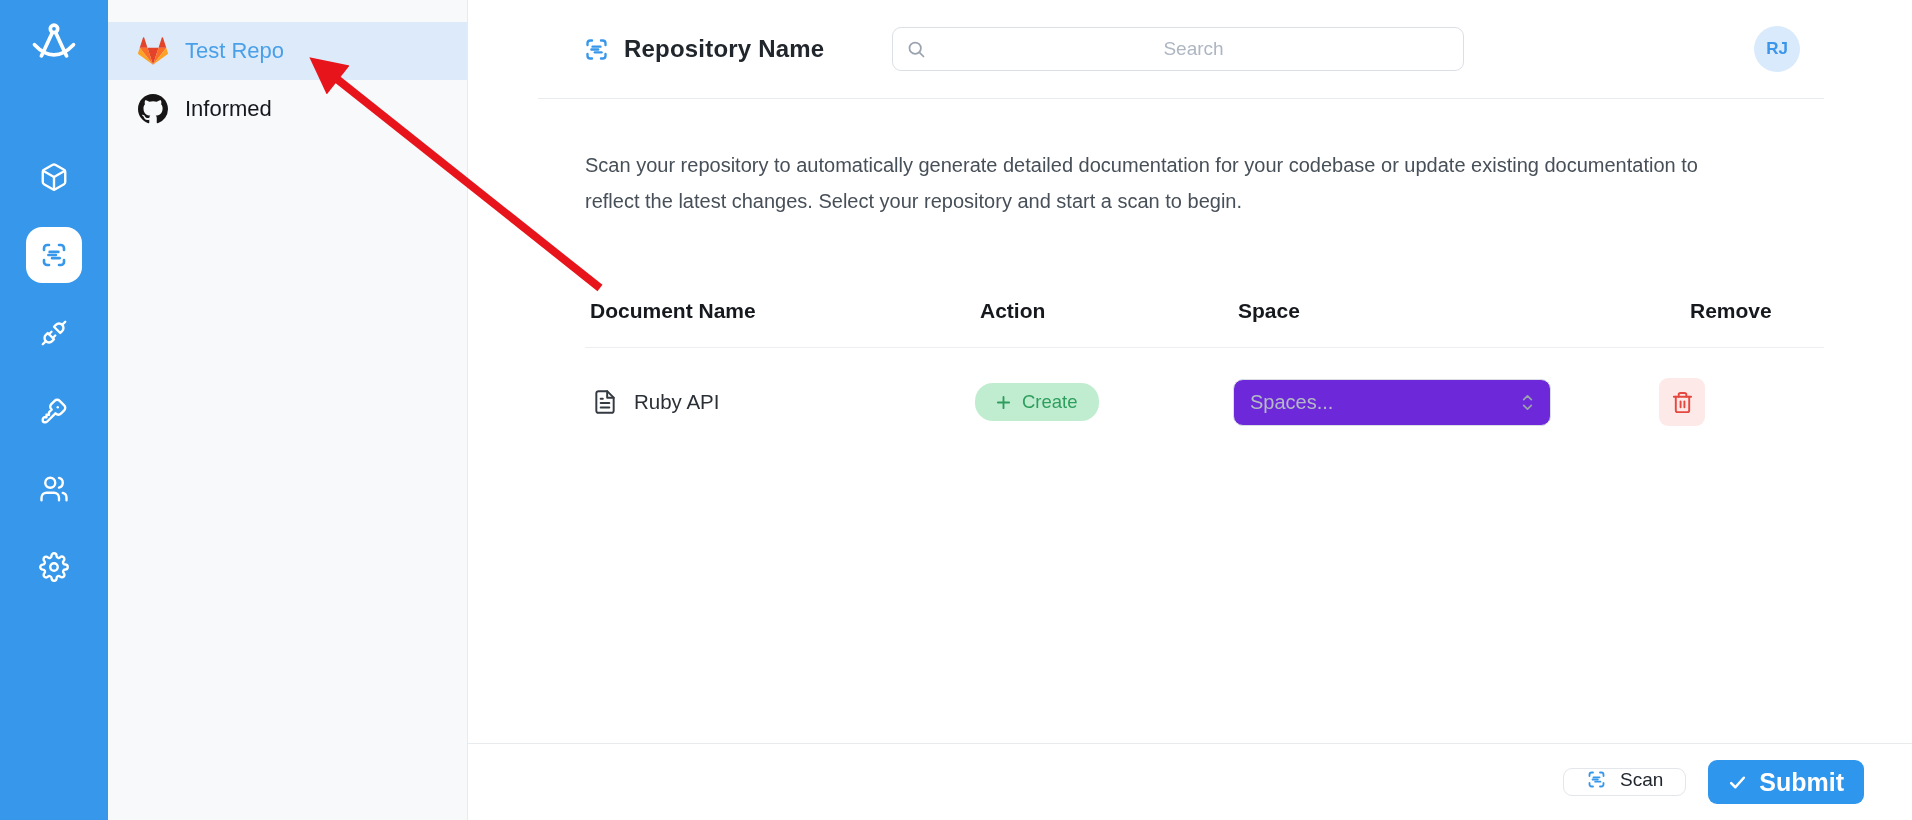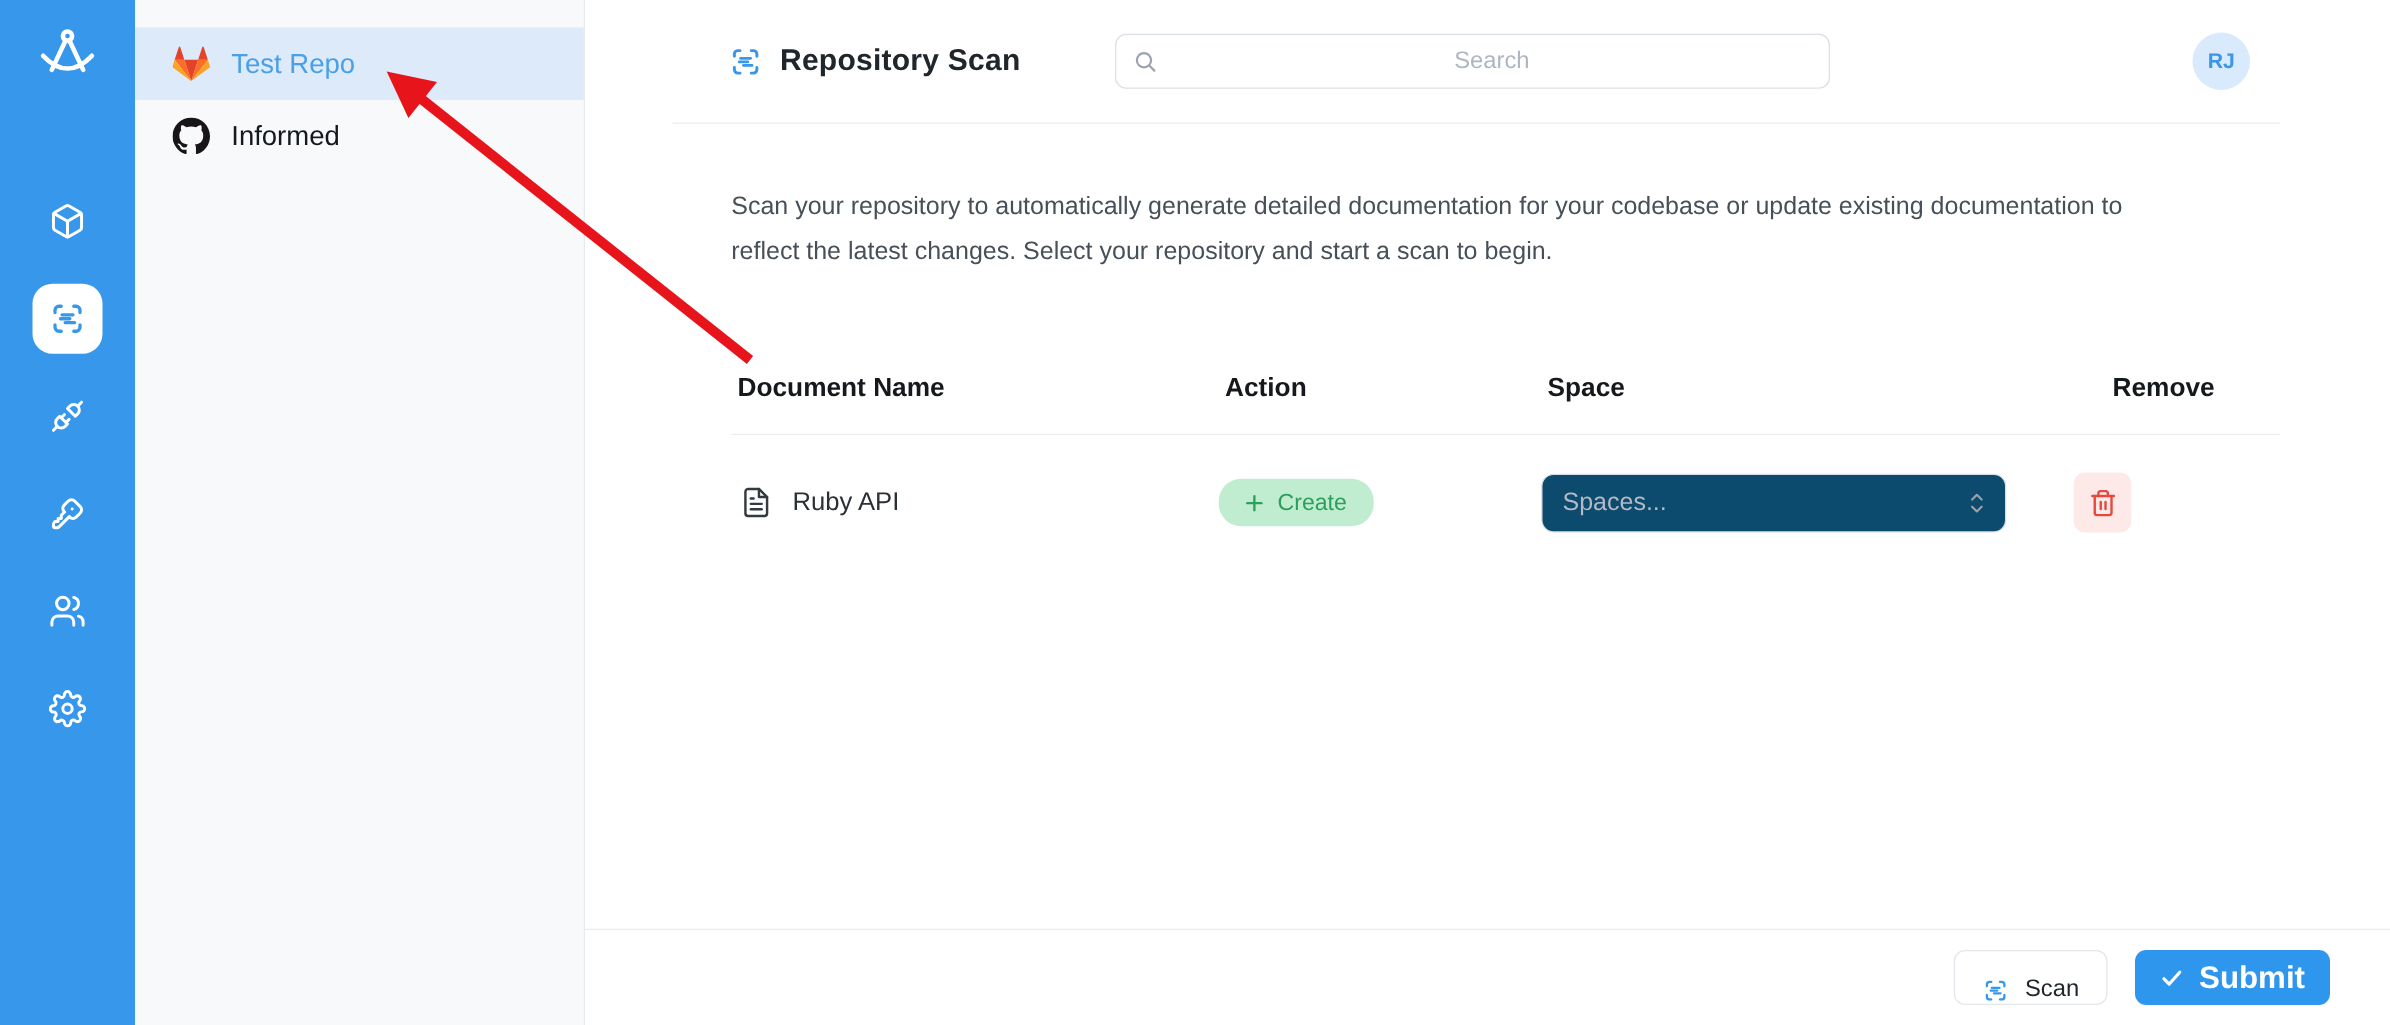--- a/index.html
+++ b/index.html
@@ -50,32 +50,32 @@
   .t-head { border-bottom:1px solid #eceef1; padding-bottom:24px; }
   .t-head span { font-size:21px; font-weight:700; color:#15181d; padding-left:5px; }
   .t-row { padding-top:30px; }
   .doc-cell { display:flex; align-items:center; gap:16px; padding-left:7px; }
   .doc-cell svg { width:26px; height:26px; stroke:#343a41; }
   .doc-name { font-size:20.5px; color:#2b3037; }
   .create-pill { display:inline-flex; align-items:center; gap:11px; background:#c0edcf; color:#2e9e5f;
     border:none; border-radius:18px; padding:8px 21px; font-size:18.5px; cursor:pointer; width:fit-content;
     font-family:"Liberation Sans", sans-serif; }
   .create-pill svg { width:15px; height:15px; stroke:#2e9e5f; }
-  .space-select { width:372px; height:47px; border:1px solid #d9dee4; border-radius:10px; background:#0c4a6e;
+  .space-select { width:318px; height:47px; border:1px solid #d9dee4; border-radius:10px; background:#6d28d9;
     display:flex; align-items:center; justify-content:space-between; padding:0 14px 0 16px; cursor:pointer; }
   .space-select .sel-text { font-size:20px; color:#b3bac5; }
   .space-select svg { width:17px; height:21px; stroke:#9aa1ab; }
   .trash-btn { width:46px; height:48px; background:#fdeae8; border:none; border-radius:9px; cursor:pointer;
     display:flex; align-items:center; justify-content:center; margin-left:-26px; }
   .trash-btn svg { width:23px; height:23px; stroke:#e5483f; }
 
   .main-footer { border-top:1px solid #e9ecef; height:77px; display:flex; align-items:center;
     justify-content:flex-end; gap:22px; padding-right:48px; }
-  .scan-btn { height:44px; padding:0 22px; background:#fff; border:1px solid #e3e6ea; border-radius:9px;
-    display:flex; align-items:flex-end; gap:13px; font-size:19px; color:#21262d; font-weight:500; cursor:pointer;
+  .scan-btn { height:28px; padding:0 22px; background:#fff; border:1px solid #e3e6ea; border-radius:9px;
+    display:flex; align-items:flex-start; gap:13px; font-size:19px; color:#21262d; font-weight:500; cursor:pointer;
     font-family:"Liberation Sans", sans-serif; }
   .scan-btn svg { width:21px; height:21px; stroke:#3797ea; }
   .submit-btn { height:44px; padding:0 20px; background:#2f96ee; border:none; border-radius:9px;
     display:flex; align-items:center; gap:12px; font-size:25px; color:#fff; font-weight:700; cursor:pointer;
     font-family:"Liberation Sans", sans-serif; }
   .submit-btn svg { width:19px; height:19px; stroke:#fff; }
 
   .arrow-overlay { position:absolute; left:0; top:0; width:1912px; height:820px; pointer-events:none; z-index:50; }
 
   .stroke-ic { fill:none; stroke-linecap:round; stroke-linejoin:round; }
@@ -189,21 +189,21 @@
       <div class="title-group">
         <svg viewBox="0 0 24 24" class="stroke-ic" stroke-width="2.1">
           <path d="M4 8V6.5A2.5 2.5 0 0 1 6.5 4H8"></path>
             <path d="M16 4h1.5A2.5 2.5 0 0 1 20 6.5V8"></path>
           <path d="M20 16v1.5a2.5 2.5 0 0 1-2.5 2.5H16"></path>
             <path d="M8 20H6.5A2.5 2.5 0 0 1 4 17.5V16"></path>
           <path d="M8.5 9.5h7"></path>
             <path d="M7.5 12h6"></path>
             <path d="M10.5 14.5h6"></path>
         </svg>
-        <span class="page-title">Repository Scan</span>
+        <span class="page-title">Repository Name</span>
       </div>
       <div class="search-box">
         <svg viewBox="0 0 24 24" class="stroke-ic" stroke-width="2">
           <circle cx="10.5" cy="10.5" r="6.5"></circle>
             <line x1="15.3" y1="15.3" x2="20" y2="20"></line>
         </svg>
         <input type="text" placeholder="Search" style="">
       </div>
       <div class="avatar">
         <span>RJ</span>

